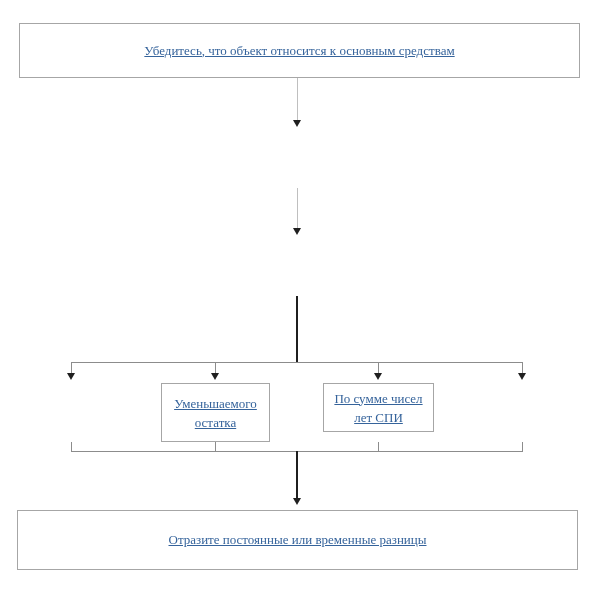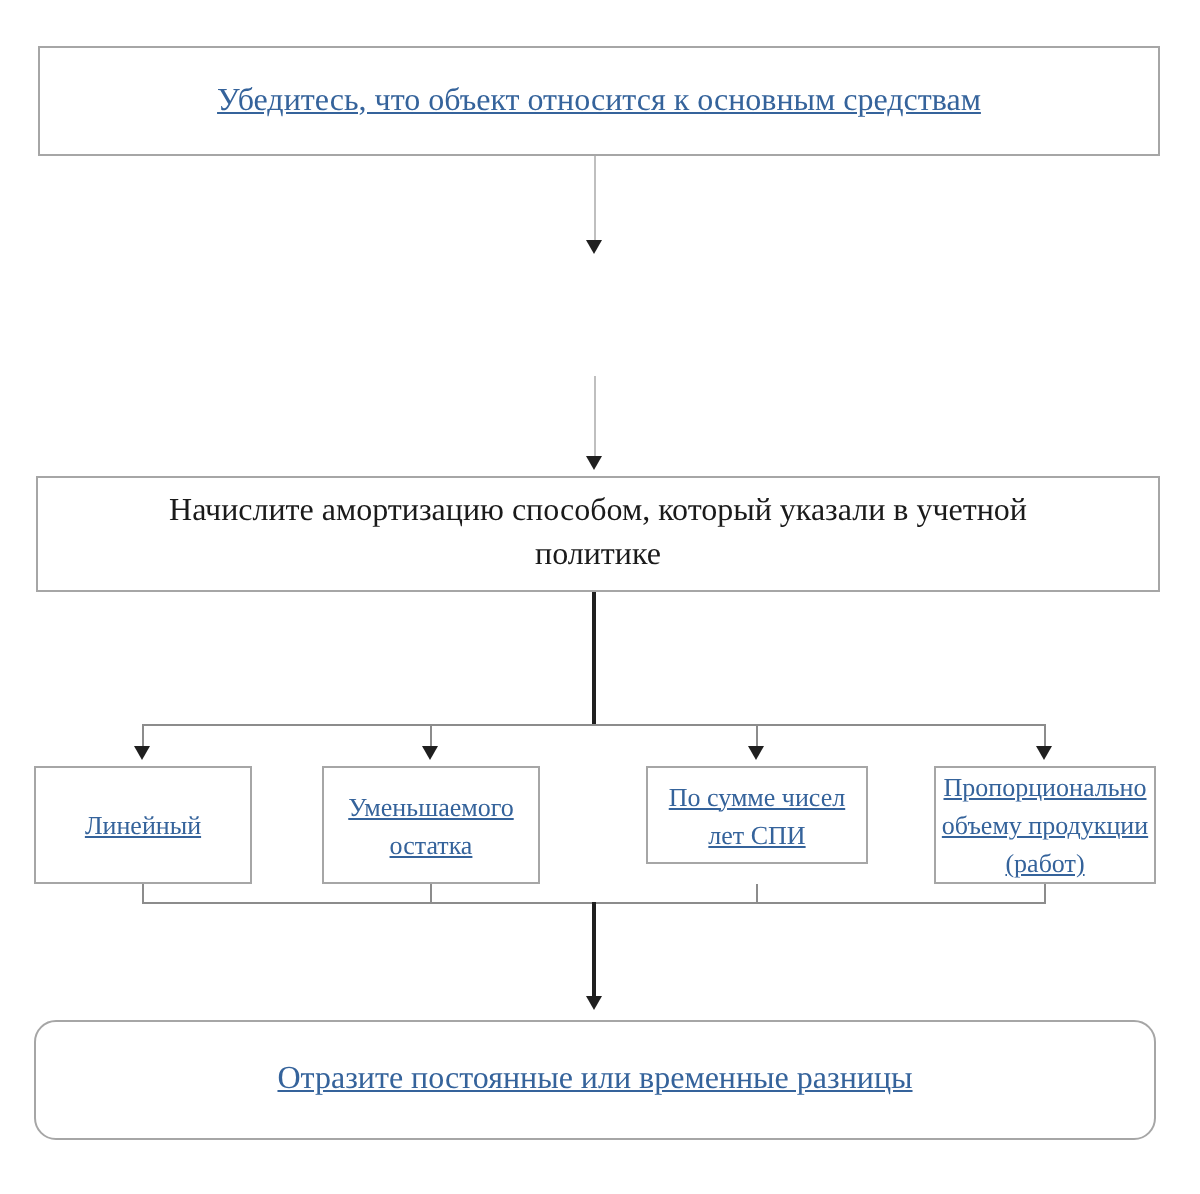--- a/index.html
+++ b/index.html
@@ -29,21 +29,21 @@
     border:1px solid var(--box-border);
     display:flex;
     align-items:center;
     justify-content:center;
     text-align:center;
   }
   .box .txt{
     display:inline-block;
     white-space:pre-line;
   }
-  .big{font-size:16px;line-height:22px;color:var(--text-black);}
+  .big{font-size:13px;line-height:22px;color:var(--text-black);}
   .small{font-size:13px;line-height:19px;}
   .link{
     color:var(--link-blue);
     text-decoration:underline;
     text-decoration-color:var(--link-blue);
     cursor:pointer;
   }
   .big .txt{max-width:520px;}
   .vline{position:absolute;width:1px;background:var(--connector-gray);}
   .vline.light{background:var(--connector-light);}
@@ -65,66 +65,54 @@
     <span class="txt link">Убедитесь, что объект относится к основным средствам</span>
   </div>
 
   <div class="vline light" style="left:297px;top:78px;height:43px;"></div>
   <div class="ahead" style="left:293px;top:120px;"></div>
 
 
   <div class="vline light" style="left:297px;top:188px;height:41px;"></div>
   <div class="ahead" style="left:293px;top:228px;"></div>
 
-  <div class="box big" style="left:18px;top:238px;width:562px;height:58px;">
-    <span class="txt">Начислите амортизацию способом, который указали в учетной
-политике</span>
-  </div>
 
   <div class="vline dark" style="left:296px;top:296px;height:66px;"></div>
   <div class="hline" style="left:71px;top:362px;width:452px;"></div>
 
   <div class="vline" style="left:71px;top:362px;height:12px;"></div>
   <div class="ahead" style="left:67px;top:373px;"></div>
 
   <div class="vline" style="left:215px;top:362px;height:12px;"></div>
   <div class="ahead" style="left:211px;top:373px;"></div>
 
   <div class="vline" style="left:378px;top:362px;height:12px;"></div>
   <div class="ahead" style="left:374px;top:373px;"></div>
 
   <div class="vline" style="left:522px;top:362px;height:12px;"></div>
   <div class="ahead" style="left:518px;top:373px;"></div>
 
-  <div class="box small" style="left:17px;top:383px;width:109px;height:59px;">
-    <span class="txt link">Линейный</span>
-  </div>
 
   <div class="box small" style="left:161px;top:383px;width:109px;height:59px;">
     <span class="txt link">Уменьшаемого
 остатка</span>
   </div>
 
   <div class="box small" style="left:323px;top:383px;width:111px;height:49px;">
     <span class="txt link">По сумме чисел
 лет СПИ</span>
   </div>
 
-  <div class="box small" style="left:467px;top:383px;width:111px;height:59px;">
-    <span class="txt link">Пропорционально
-объему продукции
-(работ)</span>
-  </div>
 
   <div class="vline" style="left:71px;top:442px;height:9px;"></div>
   <div class="vline" style="left:215px;top:442px;height:9px;"></div>
   <div class="vline" style="left:378px;top:442px;height:9px;"></div>
   <div class="vline" style="left:522px;top:442px;height:9px;"></div>
   <div class="hline" style="left:71px;top:451px;width:452px;"></div>
 
   <div class="vline dark" style="left:296px;top:451px;height:48px;"></div>
   <div class="ahead" style="left:293px;top:498px;"></div>
 
-  <div class="box big" style="left:17px;top:510px;width:561px;height:60px;border-radius:11px;">
+  <div class="box big" style="left:17px;top:510px;width:561px;height:60px;">
     <span class="txt link">Отразите постоянные или временные разницы</span>
   </div>
 
 </div>
 
 </body></html>

